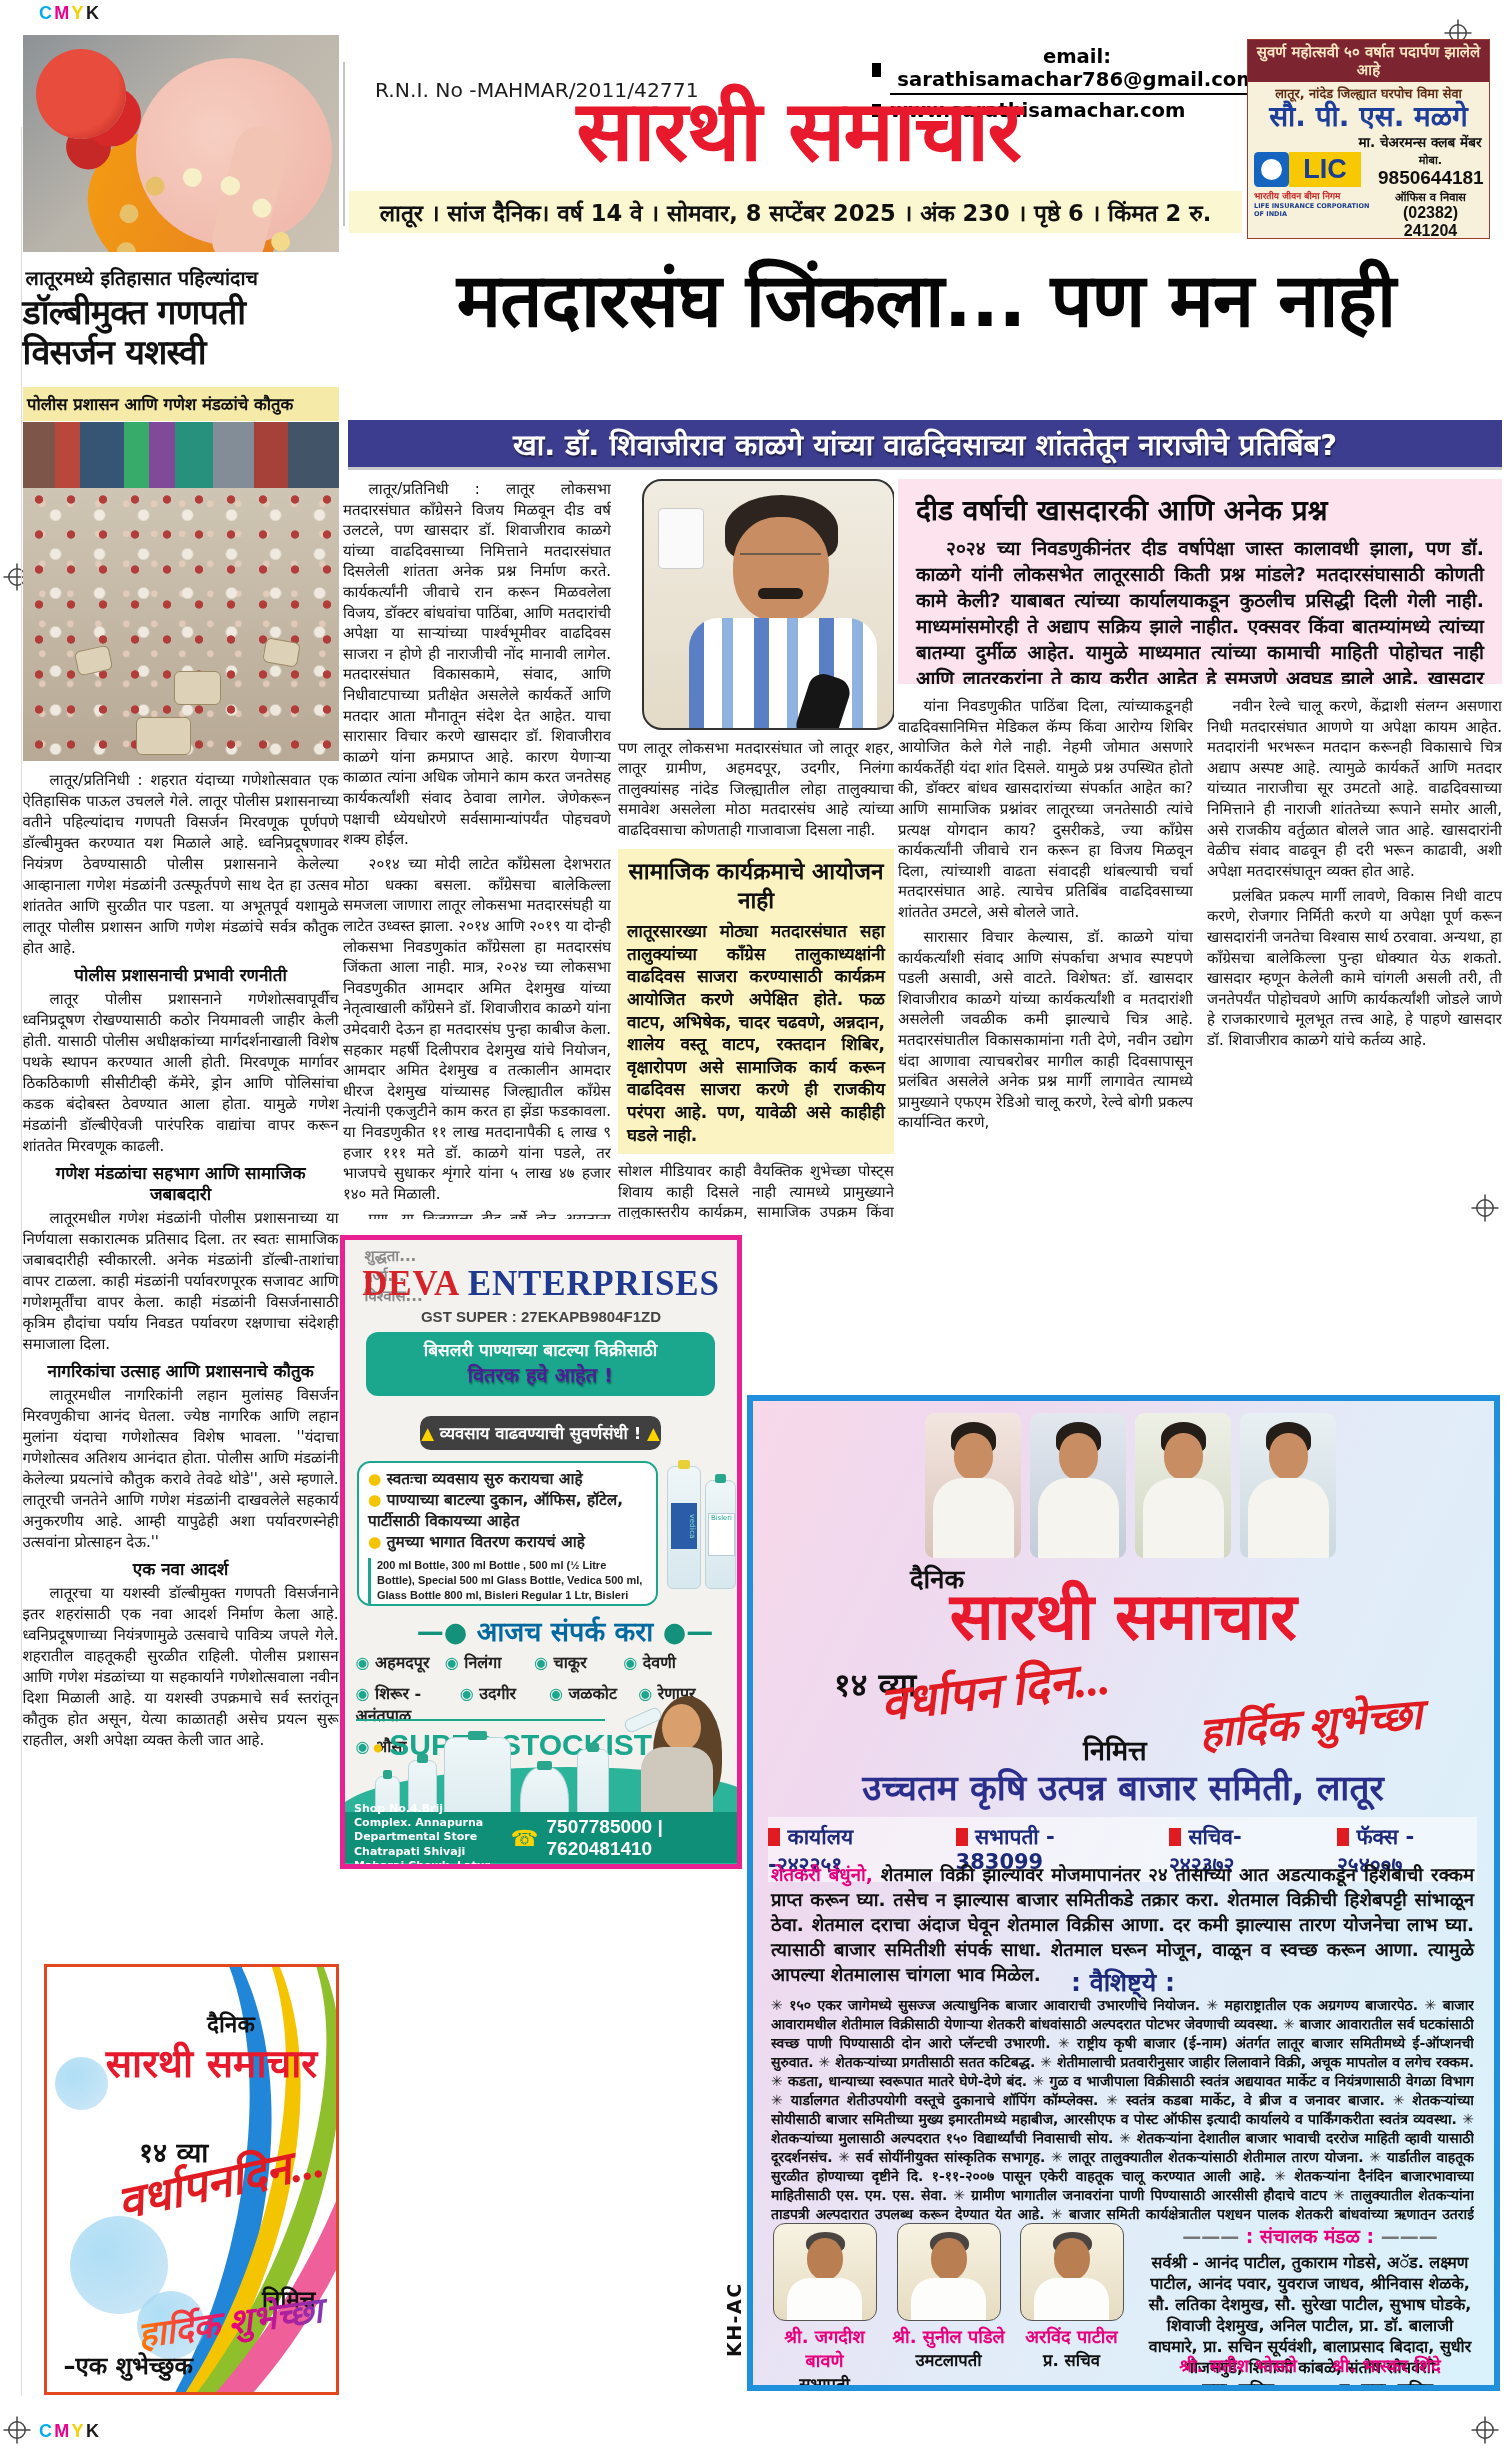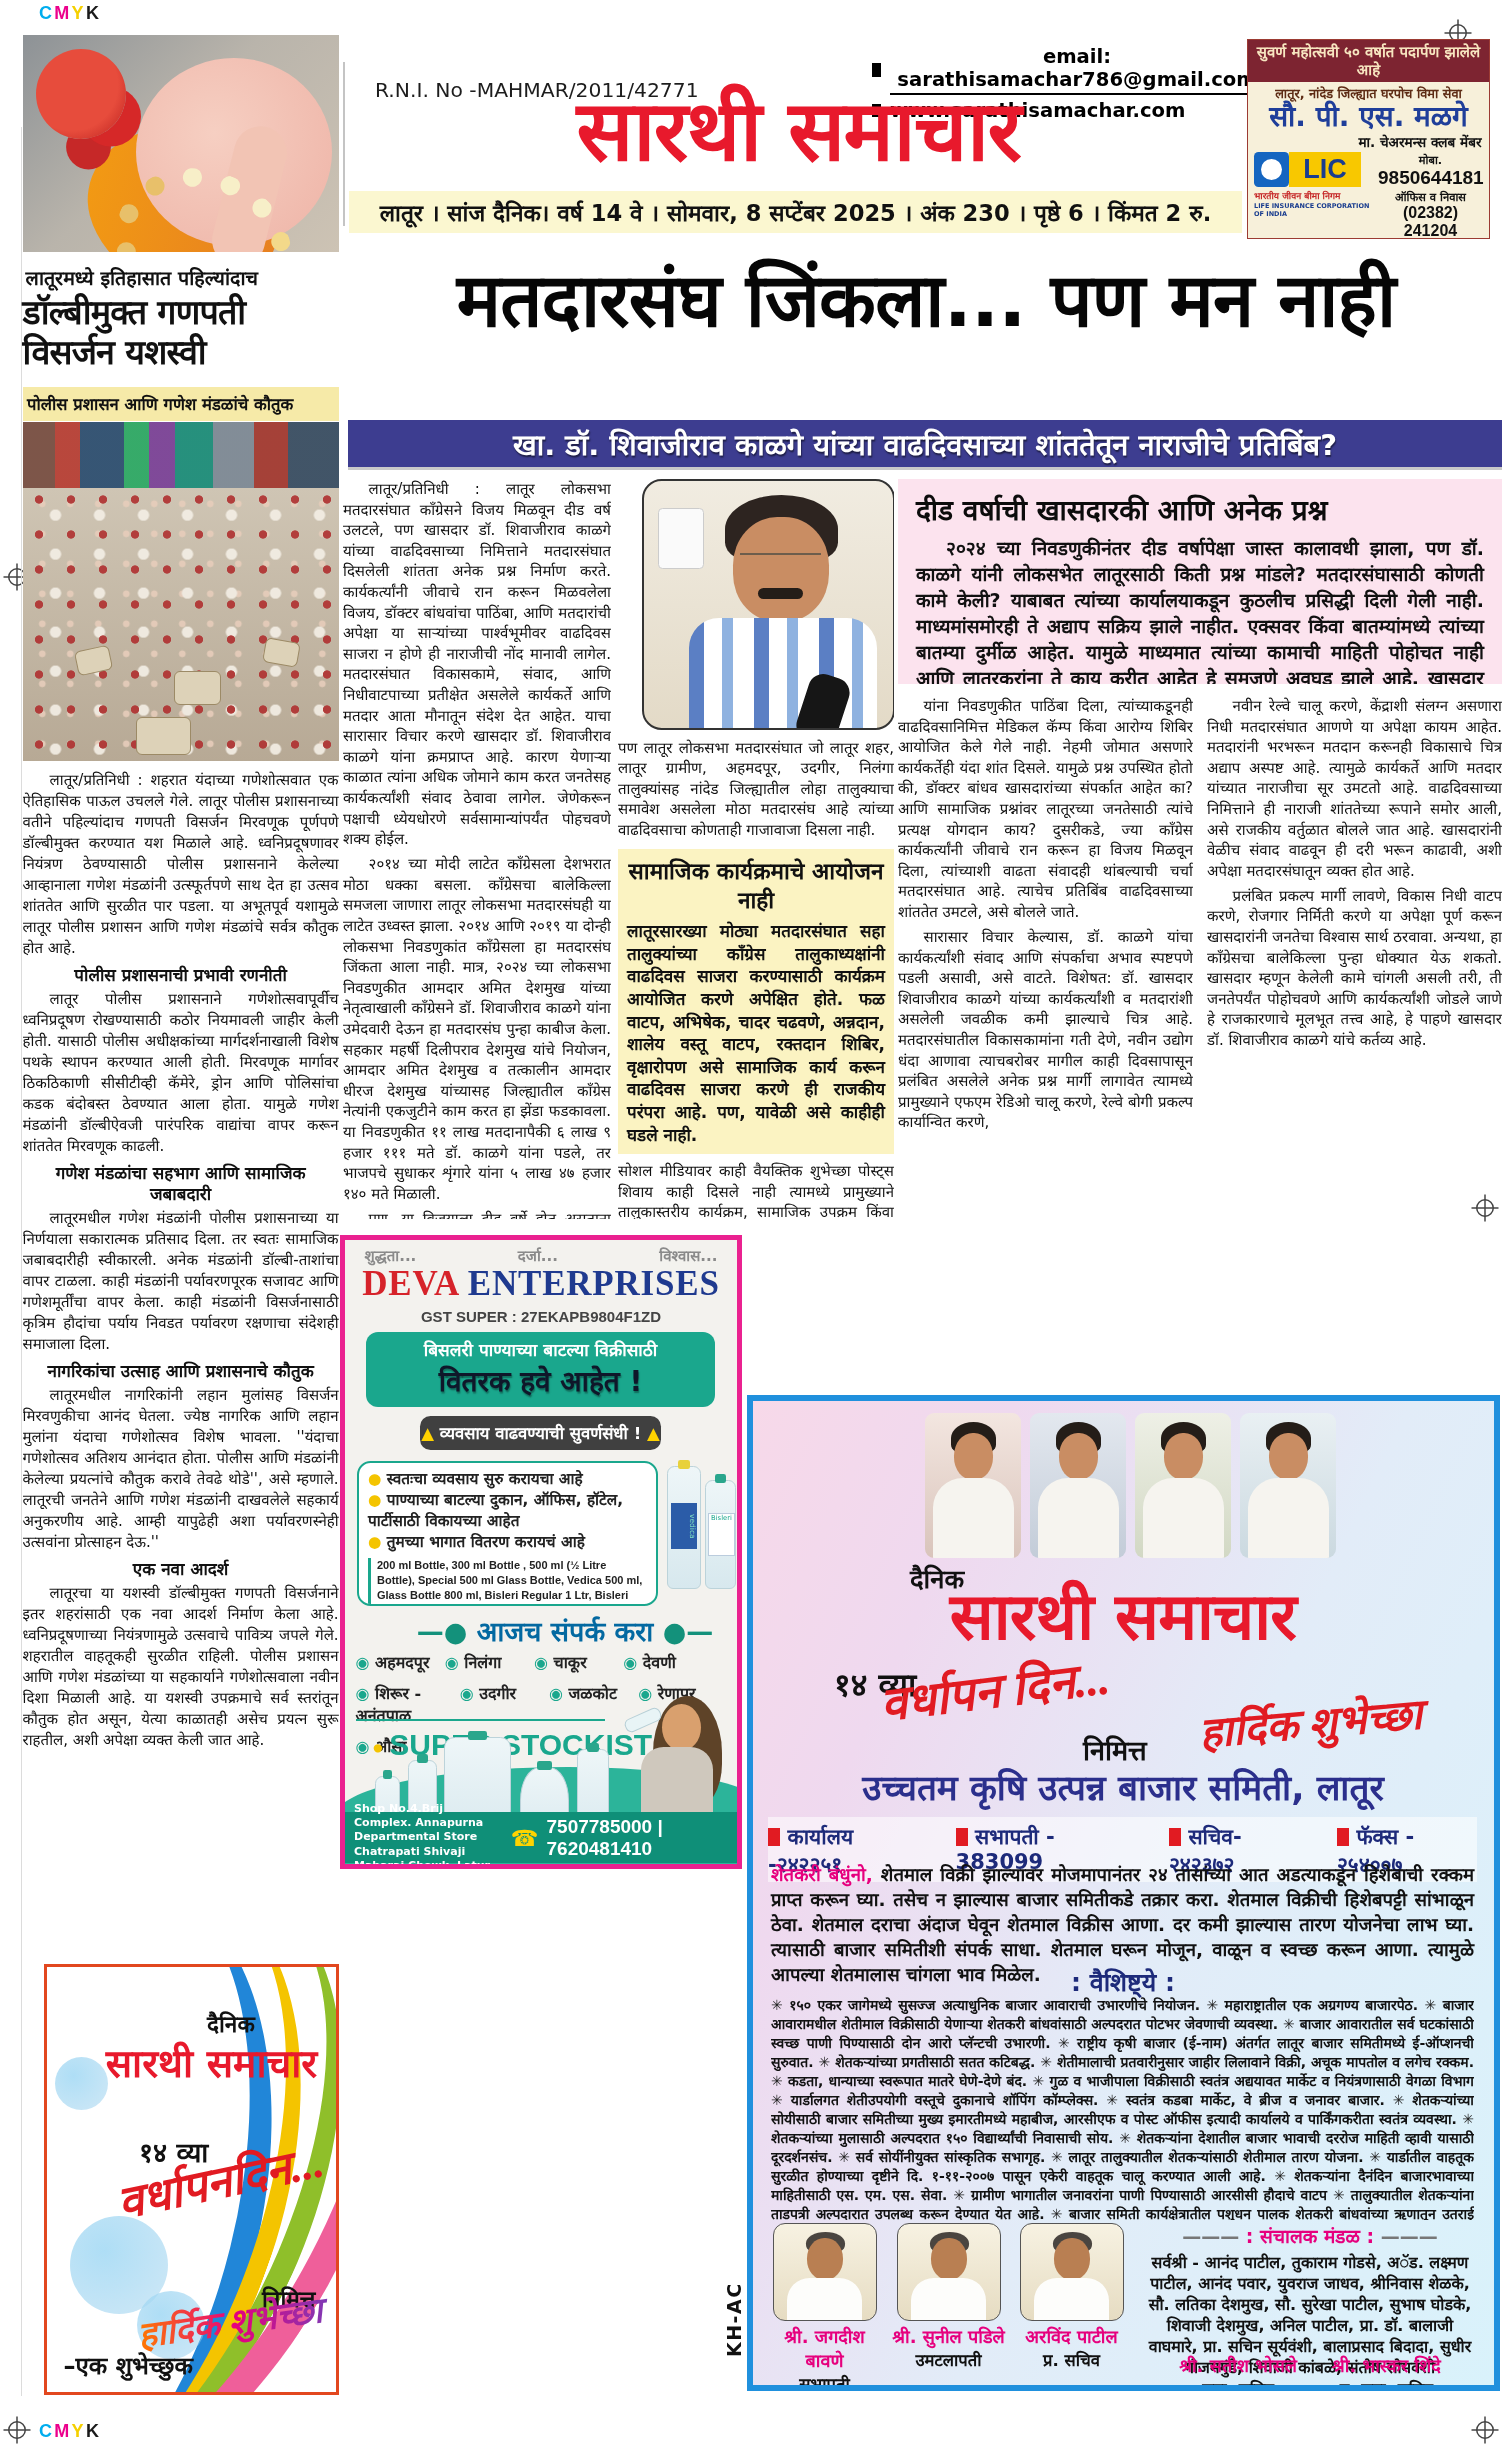--- a/index.html
+++ b/index.html
@@ -85,27 +85,27 @@
   .social p{font-size:17px;line-height:22.6px;font-weight:600;margin:4.5px 0 0;text-align:justify;}
   .pinkbox{left:898px;top:479px;width:604px;height:205px;background:#fce3ee;box-sizing:border-box;padding:10.5px 18px;overflow:hidden;}
   .pinkbox h2{margin:0;font-size:28px;font-weight:800;color:#0c0c0c;}
   .pinkbox p{margin:7.5px 0 0;font-size:19px;line-height:26px;font-weight:600;text-align:justify;text-indent:30px;}
   .colA{left:898px;top:696px;width:295px;height:694px;overflow:hidden;font-size:15px;line-height:20.6px;text-align:justify;}
   .colB{left:1207px;top:696px;width:295px;height:694px;overflow:hidden;font-size:15px;line-height:20.6px;text-align:justify;}
   .colA p,.colB p{margin:0 0 4.5px;text-indent:25.6px;}
   
   .deva{left:340px;top:1235px;width:402px;height:634px;border:5.3px solid #ea2190;background:#f3f2ee;box-sizing:border-box;overflow:hidden;}
   .deva .in{position:absolute;}
-  .d-words{left:0;top:4.5px;width:392px;display:flex;justify-content:space-between;padding:0 19.6px;box-sizing:border-box;font-size:15px;color:#8a8a8a;font-weight:600;}
+  .d-words{left:0;top:4.5px;width:392px;display:flex;justify-content:space-between;padding:0 19.6px;box-sizing:border-box;font-size:15px;color:#8a8a8a;font-weight:600;flex-direction:column;}
   .d-name{left:0;top:24px;width:392px;text-align:center;font-family:"Liberation Serif",serif;font-size:35px;font-weight:800;letter-spacing:0.8px;}
   .d-name .r{color:#d6232a}.d-name .b{color:#1f3a8f}
   .d-gst{left:0;top:68px;width:392px;text-align:center;font-size:15px;color:#444;font-weight:600;font-family:"Liberation Sans",sans-serif;}
   .d-banner{left:21px;top:92px;width:349px;border-radius:12px;background:#1aa78d;text-align:center;padding:6px 0 7.5px;}
   .d-b1{color:#fff;font-size:17.3px;font-weight:800;}
-  .d-b2{color:#0f172a;font-size:28px;font-weight:800;text-shadow:0.8px 1.5px 1.5px rgba(0,0,0,.35);}
+  .d-b2{color:#4c1d95;font-size:20px;font-weight:800;text-shadow:0.8px 1.5px 1.5px rgba(0,0,0,.35);}
   .d-pill{left:75px;top:176px;width:241px;background:#404040;border-radius:10.5px;color:#fff;text-align:center;font-size:16.6px;font-weight:700;padding:5.3px 0;}
   .d-pill .tri{color:#ffd300;}
   .d-box{left:12px;top:221px;width:301px;height:145px;border:2.3px solid #1aa78d;border-radius:13.6px;background:#fff;padding:6px 9px;box-sizing:border-box;overflow:hidden;}
   .d-box ul{margin:0;padding:0;list-style:none;}
   .d-box li{font-size:15.4px;line-height:21px;font-weight:700;color:#222;}
   .d-box li::before{content:"● ";color:#f4c400;}
   .d-sizes{border-left:3.8px solid #1aa78d;padding-left:6px;margin-top:4.5px;font-size:11px;line-height:15px;font-weight:700;color:#222;font-family:"Liberation Sans",sans-serif;}
   .d-bottle{border-radius:7.5px 7.5px 6px 6px;background:linear-gradient(#eef6f8,#d7e8ee);border:1.5px solid #bcd3da;}
   .d-bottle .cap{position:absolute;left:30%;top:-7.5px;width:40%;height:9px;background:#e8d13a;border-radius:2.3px;}
   .d-bottle .lab{position:absolute;left:8%;top:30%;width:84%;height:38%;}

